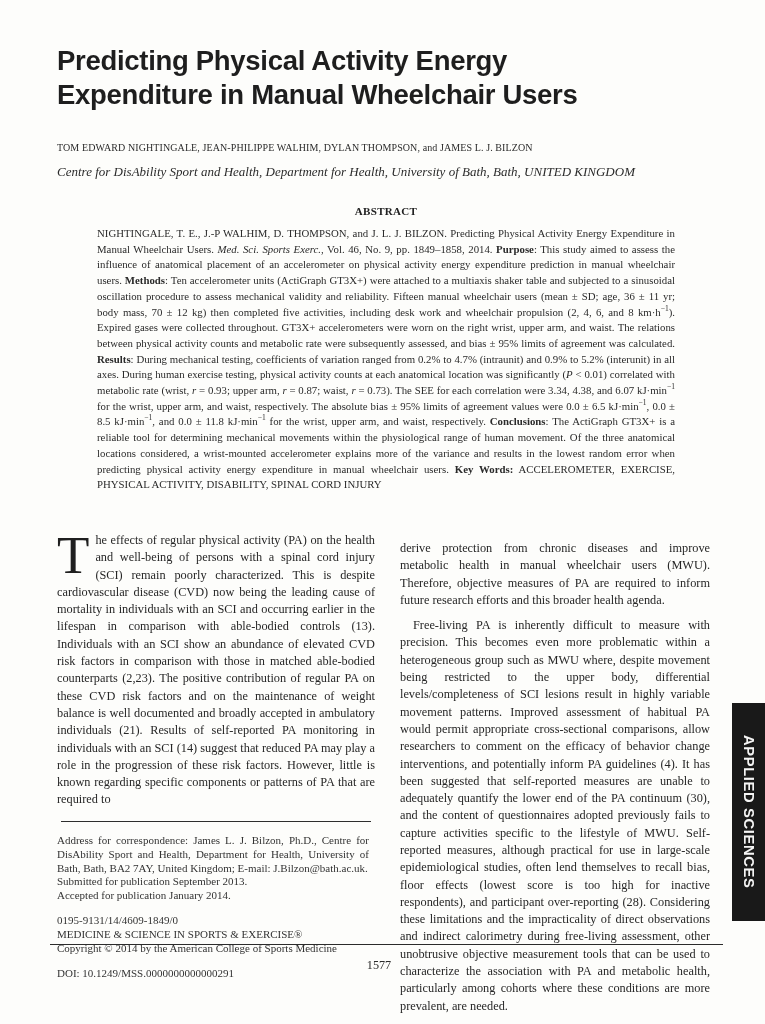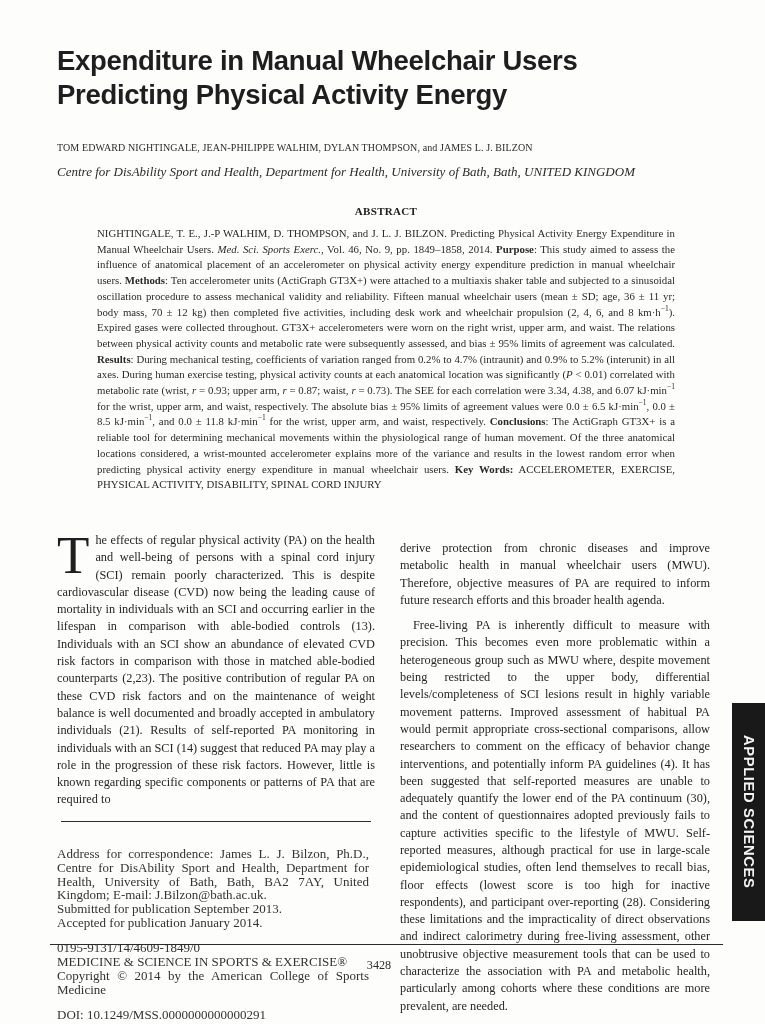--- a/index.html
+++ b/index.html
@@ -80,23 +80,23 @@
     color:#1f1f1f;
   }
   .para-indent{text-indent:13px;margin:8px;}
   .para{margin:8px;}
   .footnote-rule{
     margin-top:12px;
     width:310px;
     border:0;border-top:1.6px solid #2e2e2e;
   }
   .footnote{
-    margin-top:25px;
+    margin-top:12px;
     width:312px;
-    font-size:13px;
+    font-size:11px;
     line-height:13.9px;
     text-align:justify;
     color:#333;
   }
   .footnote p{margin:0;}
   .footnote .gap{margin-top:11px;}
   .bottom-rule{
     position:absolute;
     left:50px;right:42px;top:944px;
     border:0;border-top:1.7px solid #2b2b2b;
@@ -128,22 +128,22 @@
     white-space:nowrap;
   }
 </style>
 </head>
 <body>
 
 <div class="page">
   <div class="content">
 
     <div class="title">
+      <div>Predicting Physical Activity Energy</div>
       <div>Expenditure in Manual Wheelchair Users</div>
-      <div>Predicting Physical Activity Energy</div>
     </div>
 
     <div class="authors">TOM EDWARD NIGHTINGALE, JEAN-PHILIPPE WALHIM, DYLAN THOMPSON, and JAMES L. J. BILZON</div>
 
     <div class="affiliation">Centre for DisAbility Sport and Health, Department for Health, University of Bath, Bath, UNITED KINGDOM</div>
 
     <div class="abstract">
       <div class="abstract-heading">ABSTRACT</div>
       <div class="abstract-text">NIGHTINGALE, T. E., J.-P WALHIM, D. THOMPSON, and J. L. J. BILZON. Predicting Physical Activity Energy Expenditure in Manual Wheelchair Users. <i>Med. Sci. Sports Exerc.</i>, Vol. 46, No. 9, pp. 1849–1858, 2014. <b>Purpose</b>: This study aimed to assess the influence of anatomical placement of an accelerometer on physical activity energy expenditure prediction in manual wheelchair users. <b>Methods</b>: Ten accelerometer units (ActiGraph GT3X+) were attached to a multiaxis shaker table and subjected to a sinusoidal oscillation procedure to assess mechanical validity and reliability. Fifteen manual wheelchair users (mean ± SD; age, 36 ± 11 yr; body mass, 70 ± 12 kg) then completed five activities, including desk work and wheelchair propulsion (2, 4, 6, and 8 km·h<sup>−1</sup>). Expired gases were collected throughout. GT3X+ accelerometers were worn on the right wrist, upper arm, and waist. The relations between physical activity counts and metabolic rate were subsequently assessed, and bias ± 95% limits of agreement was calculated. <b>Results</b>: During mechanical testing, coefficients of variation ranged from 0.2% to 4.7% (intraunit) and 0.9% to 5.2% (interunit) in all axes. During human exercise testing, physical activity counts at each anatomical location was significantly (<i>P</i> &lt; 0.01) correlated with metabolic rate (wrist, <i>r</i> = 0.93; upper arm, <i>r</i> = 0.87; waist, <i>r</i> = 0.73). The SEE for each correlation were 3.34, 4.38, and 6.07 kJ·min<sup>−1</sup> for the wrist, upper arm, and waist, respectively. The absolute bias ± 95% limits of agreement values were 0.0 ± 6.5 kJ·min<sup>−1</sup>, 0.0 ± 8.5 kJ·min<sup>−1</sup>, and 0.0 ± 11.8 kJ·min<sup>−1</sup> for the wrist, upper arm, and waist, respectively. <b>Conclusions</b>: The ActiGraph GT3X+ is a reliable tool for determining mechanical movements within the physiological range of human movement. Of the three anatomical locations considered, a wrist-mounted accelerometer explains more of the variance and results in the lowest random error when predicting physical activity energy expenditure in manual wheelchair users. <b>Key Words:</b> ACCELEROMETER, EXERCISE, PHYSICAL ACTIVITY, DISABILITY, SPINAL CORD INJURY</div>
     </div>
@@ -168,18 +168,18 @@
 
       <div class="col-right">
         <p class="body-text para">derive protection from chronic diseases and improve metabolic health in manual wheelchair users (MWU). Therefore, objective measures of PA are required to inform future research efforts and this broader health agenda.</p>
         <p class="body-text para-indent">Free-living PA is inherently difficult to measure with precision. This becomes even more problematic within a heterogeneous group such as MWU where, despite movement being restricted to the upper body, differential levels/completeness of SCI lesions result in highly variable movement patterns. Improved assessment of habitual PA would permit appropriate cross-sectional comparisons, allow researchers to comment on the efficacy of behavior change interventions, and potentially inform PA guidelines (4). It has been suggested that self-reported measures are unable to adequately quantify the lower end of the PA continuum (30), and the content of questionnaires adopted previously fails to capture activities specific to the lifestyle of MWU. Self-reported measures, although practical for use in large-scale epidemiological studies, often lend themselves to recall bias, floor effects (lowest score is too high for inactive respondents), and participant over-reporting (28). Considering these limitations and the impracticality of direct observations and indirect calorimetry during free-living assessment, other unobtrusive objective measurement tools that can be used to characterize the association with PA and metabolic health, particularly among cohorts where these conditions are more prevalent, are needed.</p>
       </div>
 
     </div>
   </div>
 
   <hr class="bottom-rule">
-  <div class="page-number">3428</div>
+  <div class="page-number">1577</div>
 
   <div class="side-tab">
     <span class="side-tab-label">APPLIED SCIENCES</span>
   </div>
 </div>
 
 </body></html>

